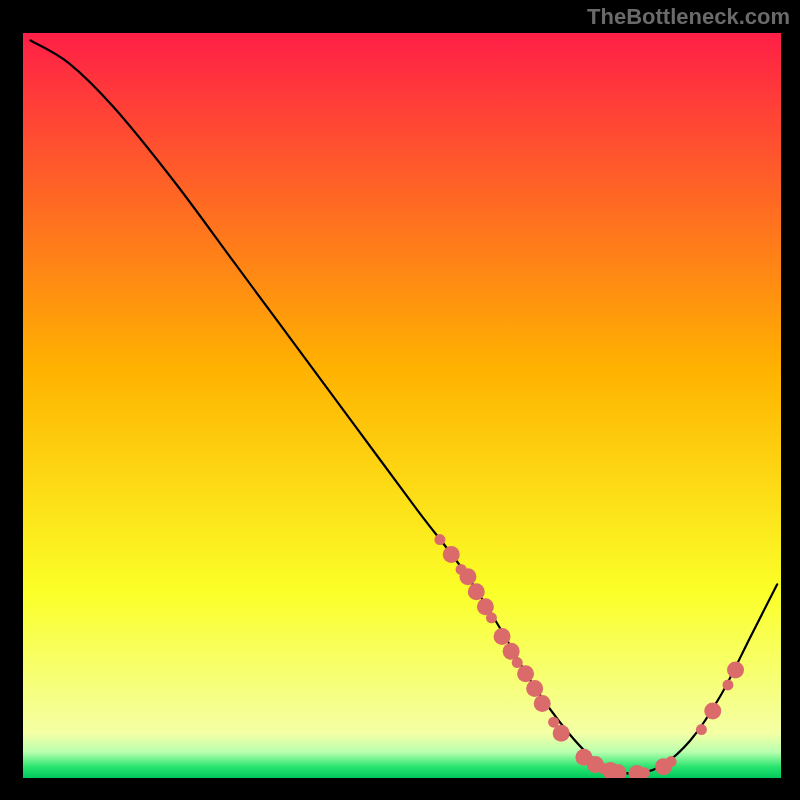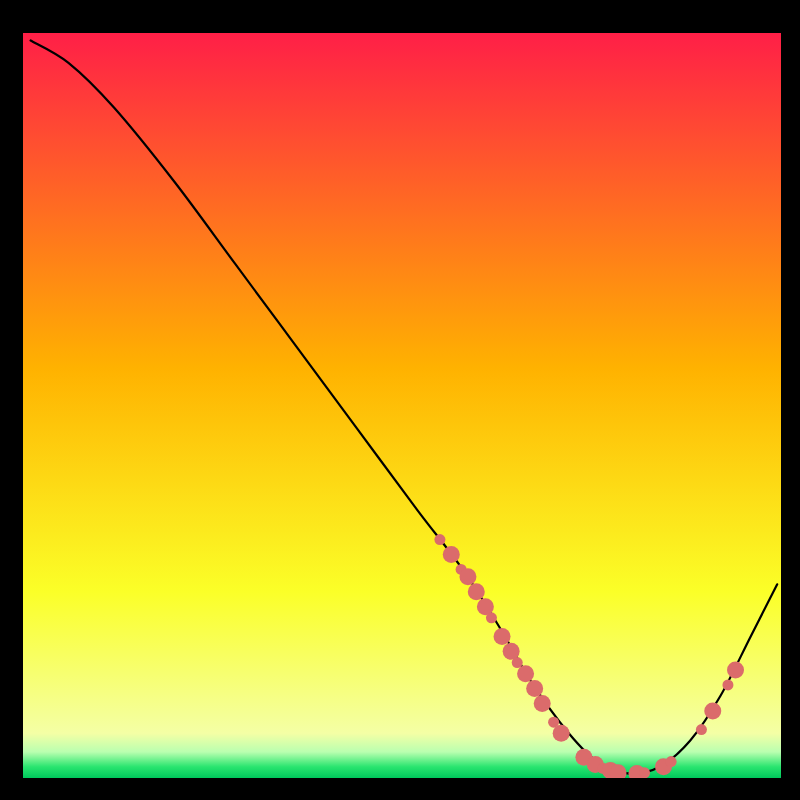--- a/index.html
+++ b/index.html
@@ -25,20 +25,21 @@
     z-index: 10;
   }
   svg {
     display: block;
   }
 </style>
 </head>
 <body>
 <div class="container">
 
+<div class="watermark">TheBottleneck.com</div>
 
 <svg id="chart-svg" width="800" height="800" viewBox="0 0 800 800">
   <defs>
     <linearGradient id="bg-grad" x1="0" y1="0" x2="0" y2="1">
           <stop offset="0%" stop-color="#ff1f47"></stop>
           <stop offset="45%" stop-color="#ffb200"></stop>
           <stop offset="75%" stop-color="#fbff28"></stop>
           <stop offset="94%" stop-color="#f4ffa5"></stop>
           <stop offset="96.5%" stop-color="#baffb0"></stop>
           <stop offset="98.5%" stop-color="#29e56f"></stop>

